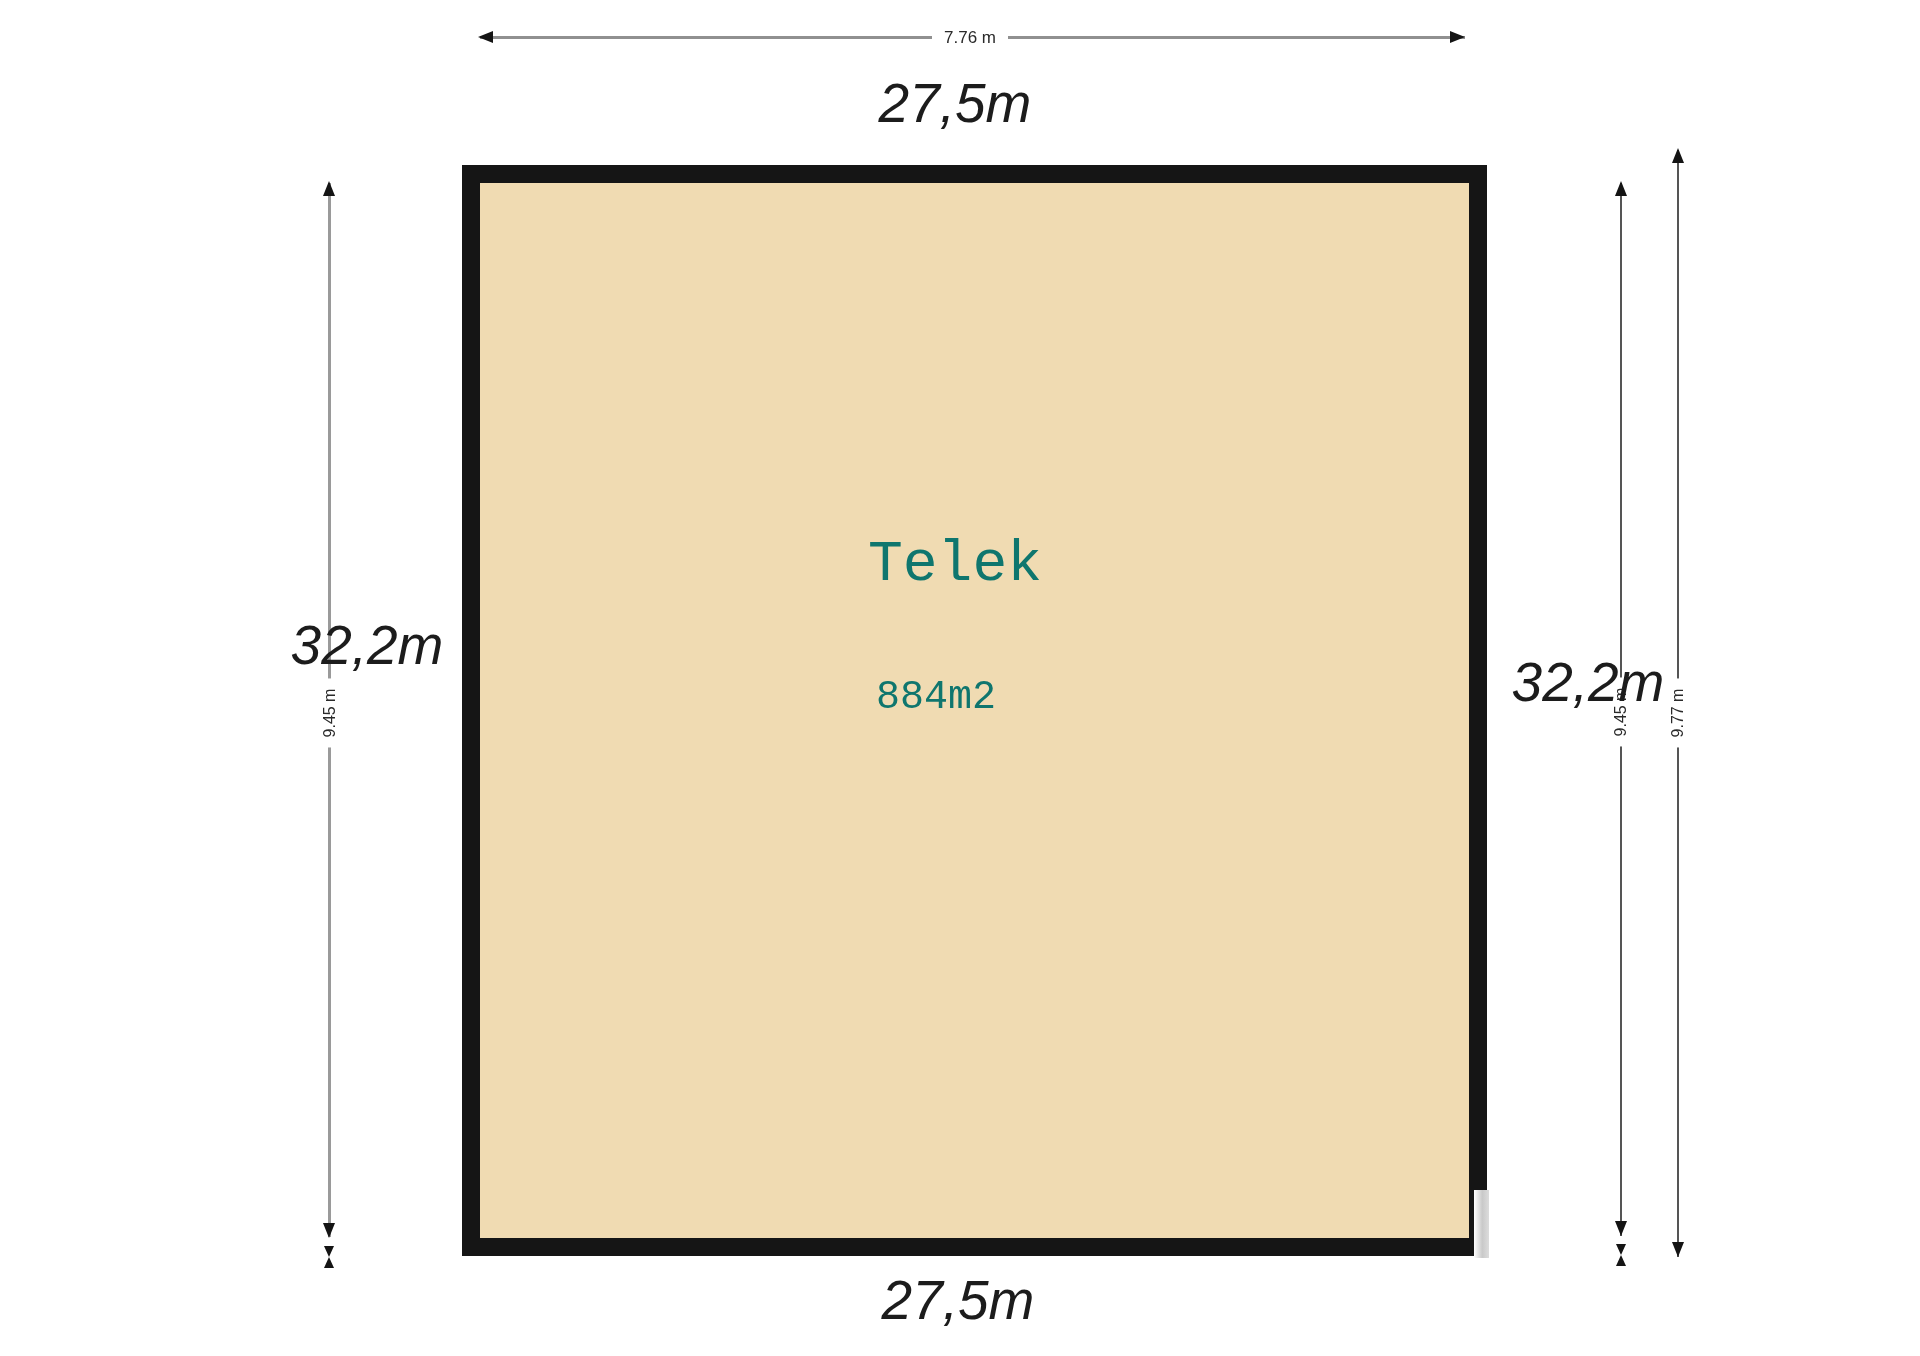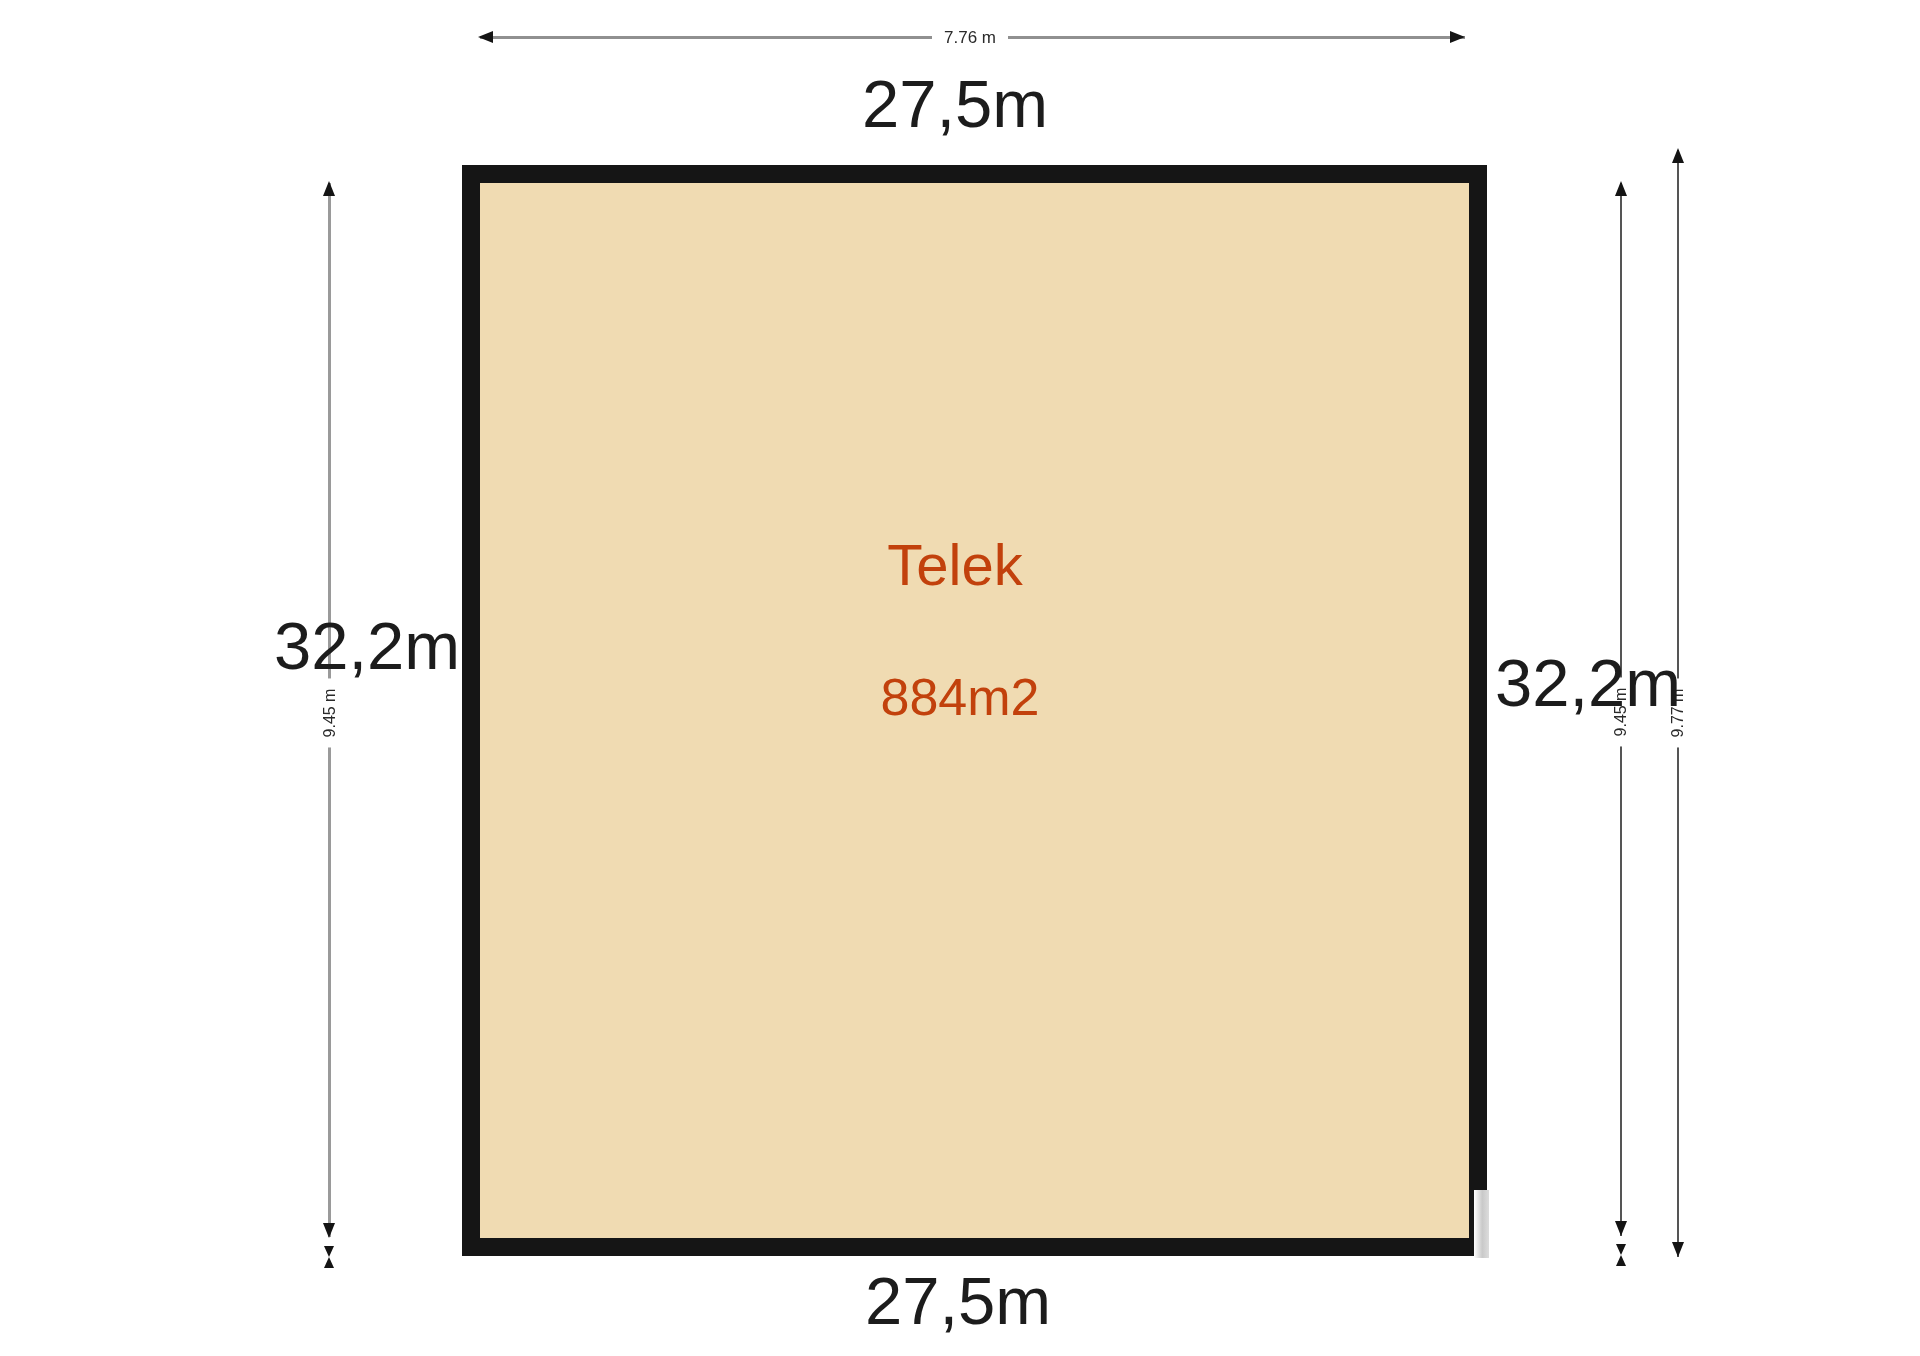--- a/index.html
+++ b/index.html
@@ -17,32 +17,34 @@
     left:462px;top:165px;
     width:1025px;height:1091px;
     box-sizing:border-box;
     border:18px solid #151515;
     background:#f0dbb2;
   }
   .plot-label{
     position:absolute;
     transform:translate(-50%,-50%);
     white-space:nowrap;
-    color:#c2410c;
+    color:#0f766e;
+    font-family:Liberation Mono, monospace;
   }
   .name-label{left:955px;top:564px;font-size:58px;}
-  .area-label{left:960px;top:697px;font-size:52px;text-align:right;}
+  .area-label{left:936px;top:697px;font-size:40px;text-align:right;}
 
   
   .big-dim{
     position:absolute;
     transform:translate(-50%,-50%);
-    font-size:67px;
+    font-size:55px;
     color:#1c1c1c;
     white-space:nowrap;
+    font-style:italic;
   }
 
   
   .hline{position:absolute;height:3px;background:#909090;}
   .vline{position:absolute;width:3px;background:#9a9a9a;}
   .vline.thin{width:2px;background:#555555;}
 
   
   .dim-small{
     position:absolute;

